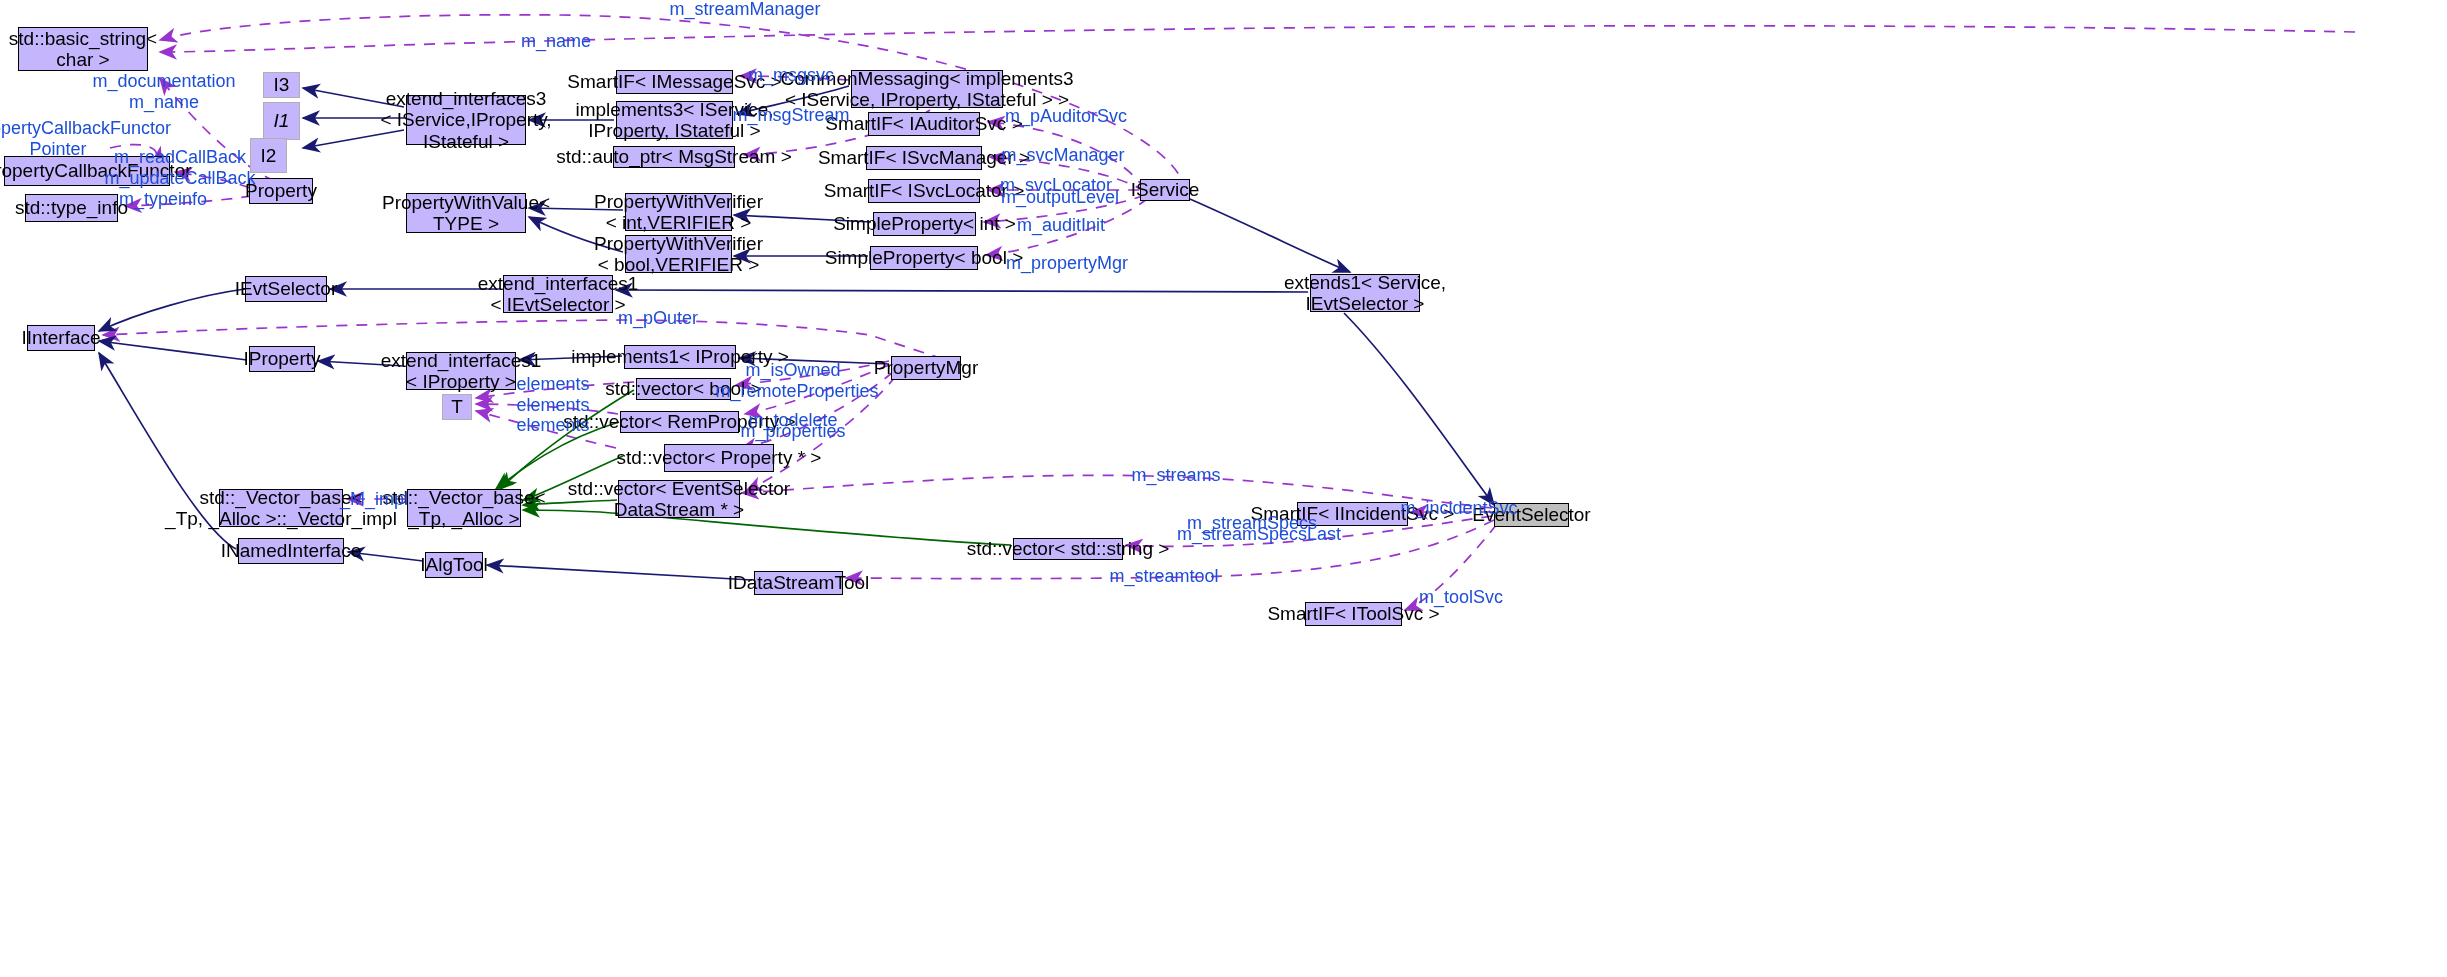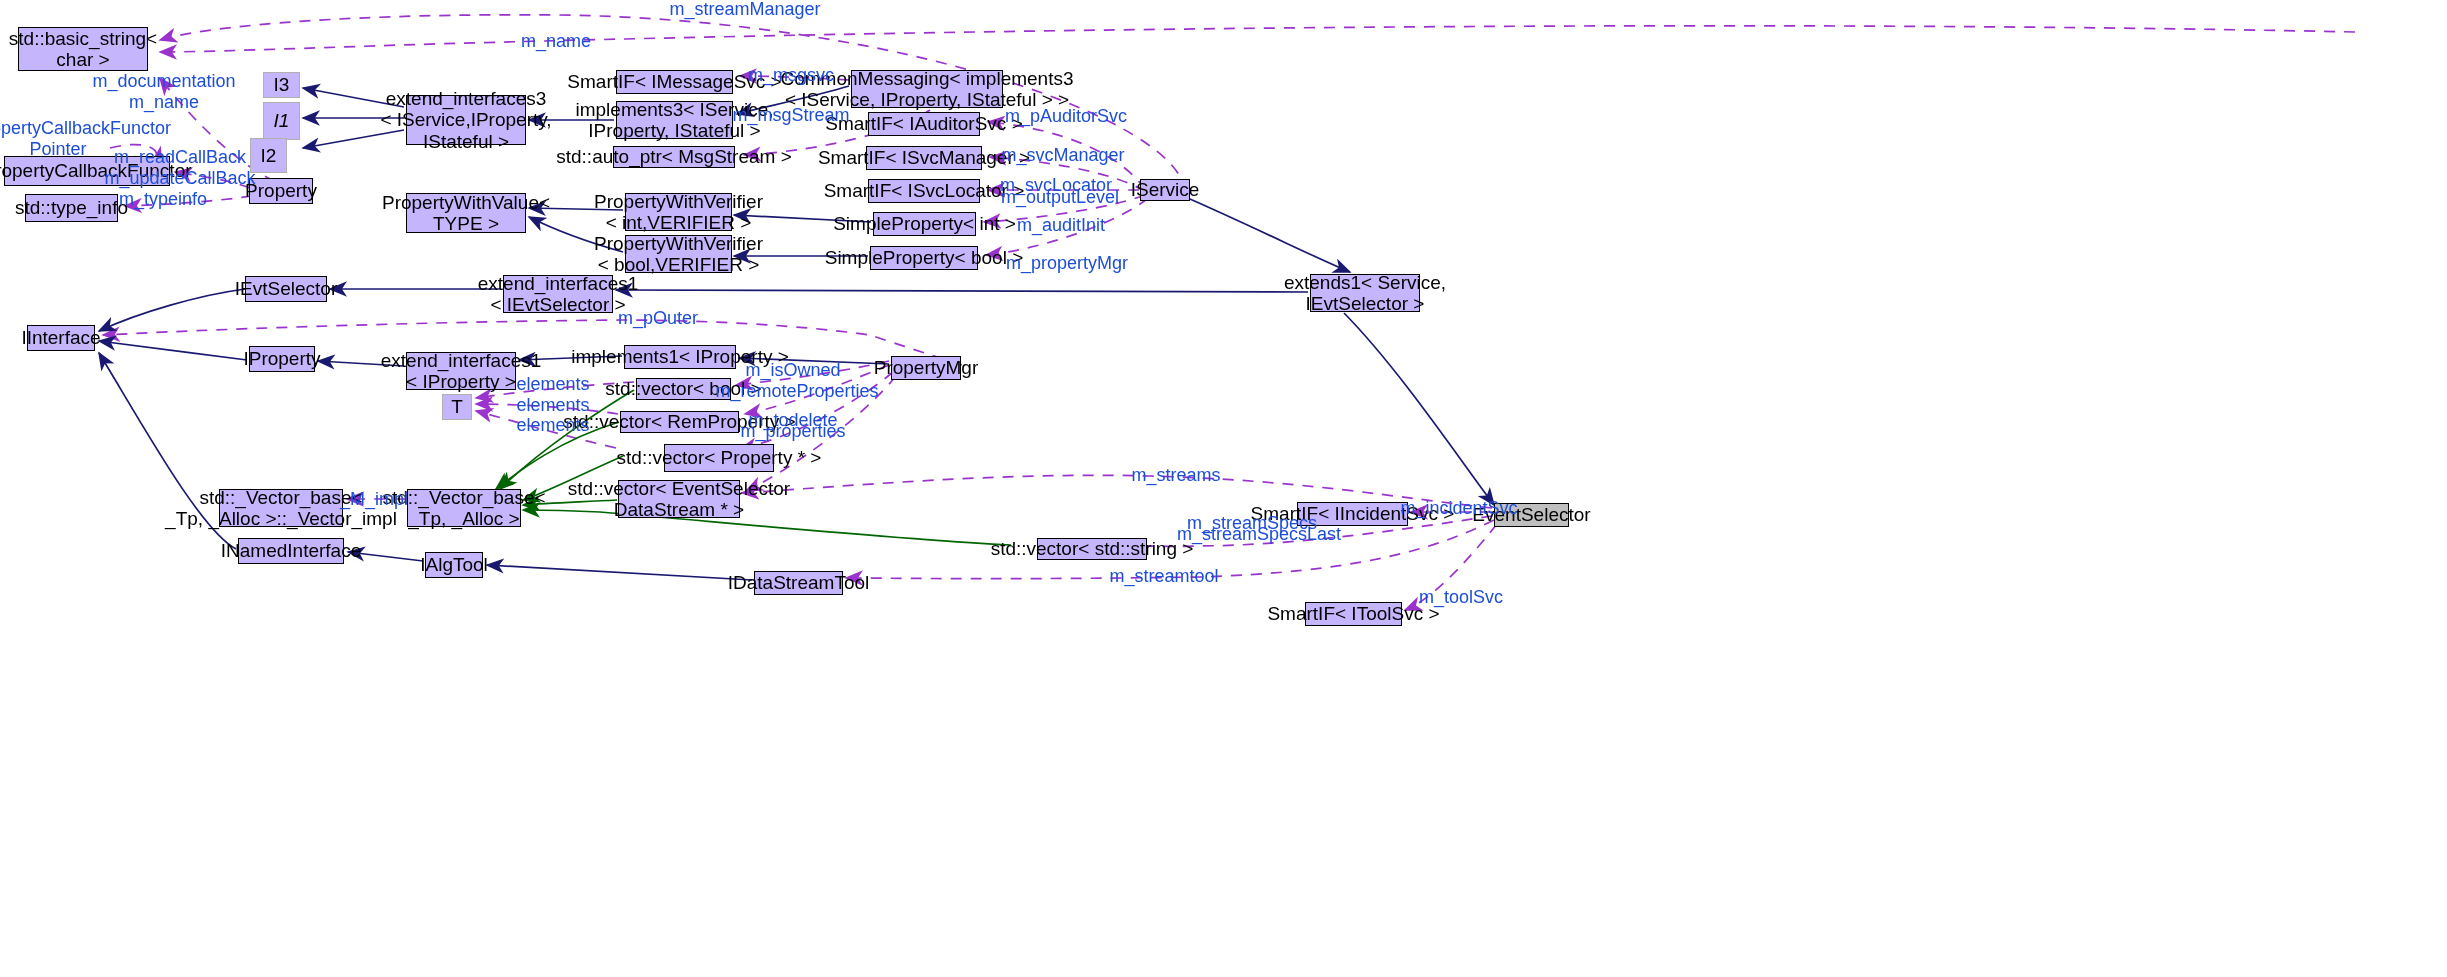--- a/index.html
+++ b/index.html
@@ -141,21 +141,21 @@
 &lt; IService, IProperty, IStateful &gt; &gt;</div>
       <div class="node" style="left: 868px; top: 112px; width: 112px; height: 24px;">SmartIF&lt; IAuditorSvc &gt;</div>
       <div class="node" style="left: 866px; top: 146px; width: 116px; height: 24px;">SmartIF&lt; ISvcManager &gt;</div>
       <div class="node" style="left: 868px; top: 179px; width: 112px; height: 24px;">SmartIF&lt; ISvcLocator &gt;</div>
       <div class="node" style="left: 873px; top: 212px; width: 103px; height: 24px;">SimpleProperty&lt; int &gt;</div>
       <div class="node" style="left: 870px; top: 246px; width: 108px; height: 24px;">SimpleProperty&lt; bool &gt;</div>
       <div class="node" style="left: 891px; top: 356px; width: 70px; height: 24px;">PropertyMgr</div>
       <div class="node" style="left: 1140px; top: 179px; width: 50px; height: 22px;">IService</div>
       <div class="node" style="left: 1310px; top: 274px; width: 110px; height: 38px;">extends1&lt; Service,
 IEvtSelector &gt;</div>
-      <div class="node" style="left: 1013px; top: 538px; width: 110px; height: 22px; margin-left: 24px;">std::vector&lt; std::string &gt;</div>
+      <div class="node" style="left: 1013px; top: 538px; width: 110px; height: 22px;">std::vector&lt; std::string &gt;</div>
       <div class="node" style="left: 754px; top: 571px; width: 89px; height: 24px;">IDataStreamTool</div>
       <div class="node" style="left: 1297px; top: 502px; width: 111px; height: 24px;">SmartIF&lt; IIncidentSvc &gt;</div>
       <div class="node" style="left: 1305px; top: 602px; width: 97px; height: 24px;">SmartIF&lt; IToolSvc &gt;</div>
       <div class="node highlight" style="left: 1494px; top: 503px; width: 75px; height: 24px;">EventSelector</div>
     </div>
 
   <div id="label-layer">
       <div class="edge-label" style="left: 745px; top: 9px;">m_streamManager</div>
       <div class="edge-label" style="left: 556px; top: 41px;">m_name</div>
       <div class="edge-label" style="left: 164px; top: 92px;">m_documentation

